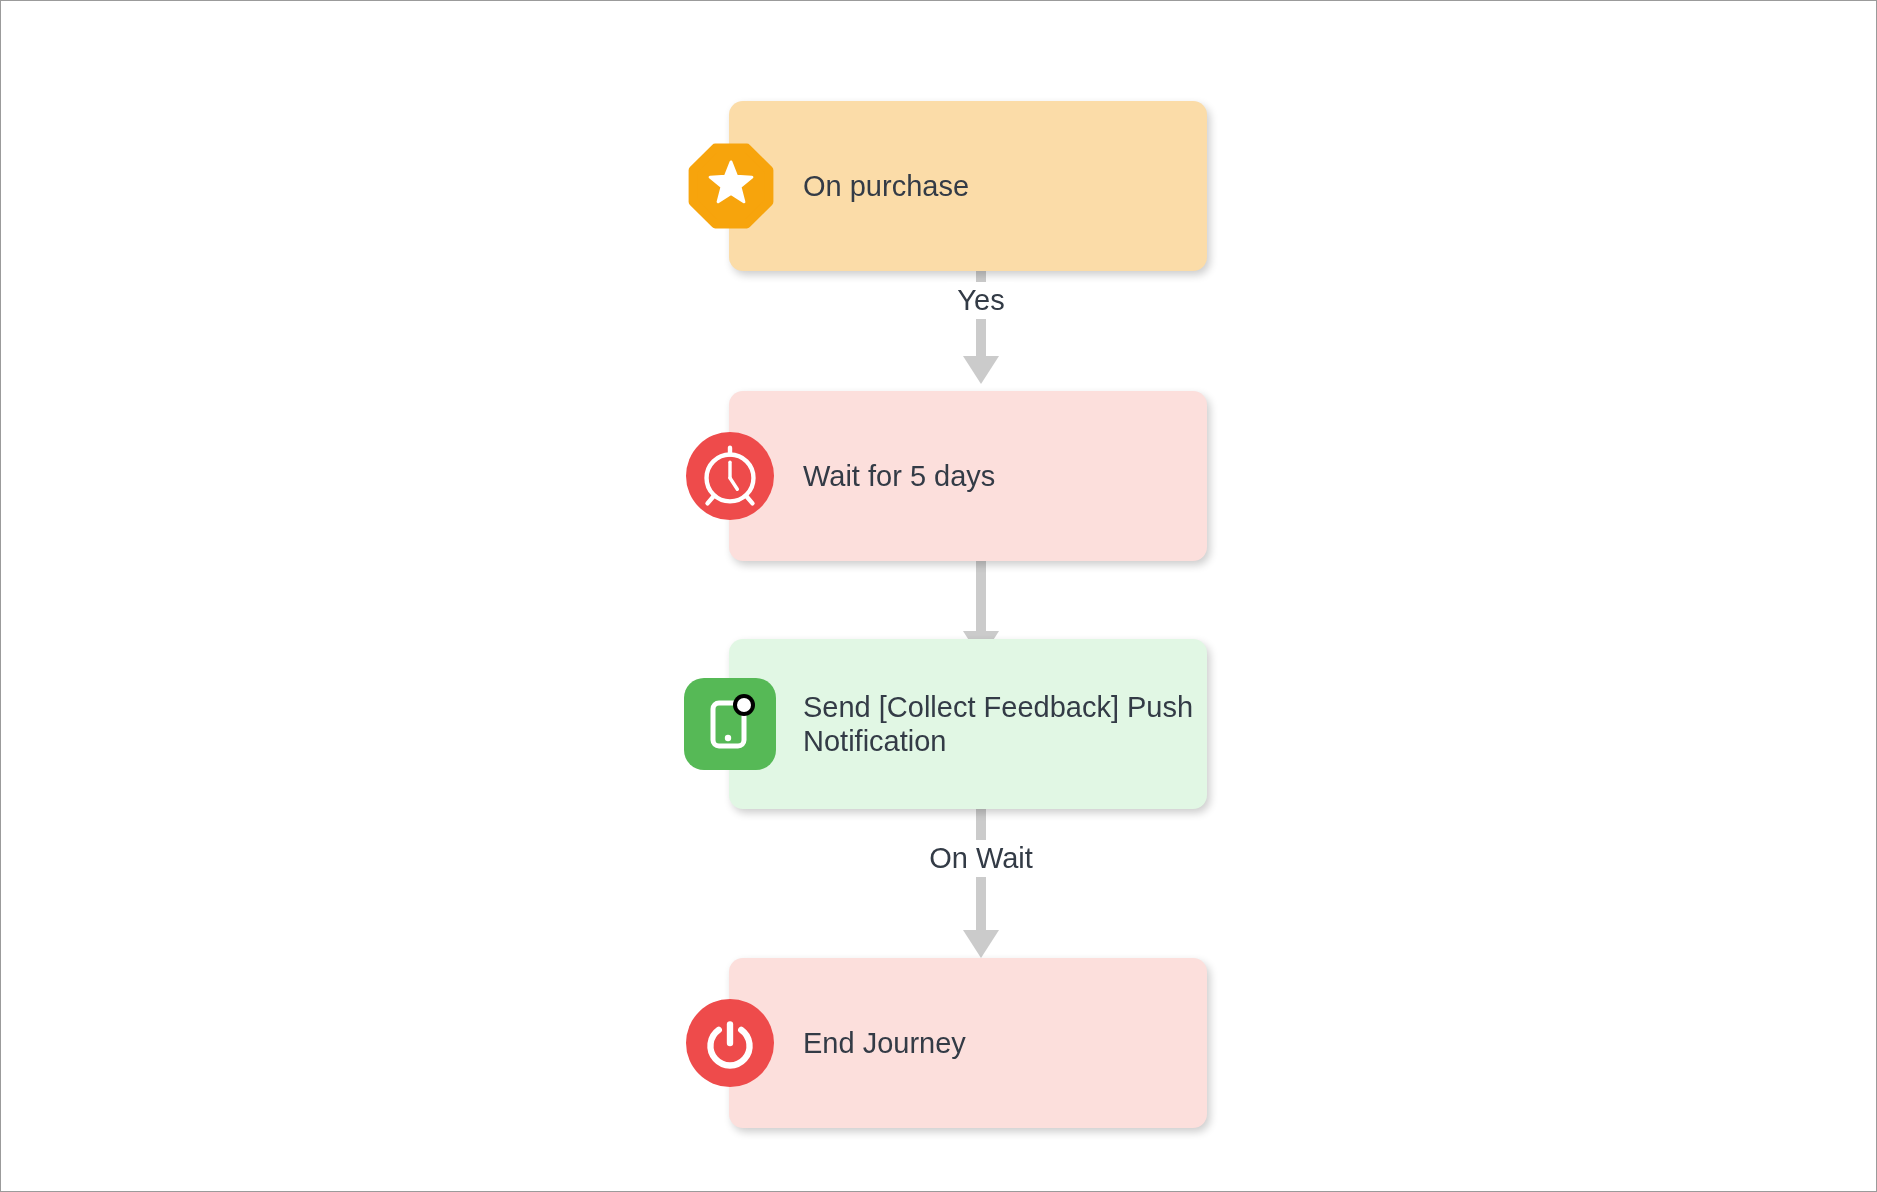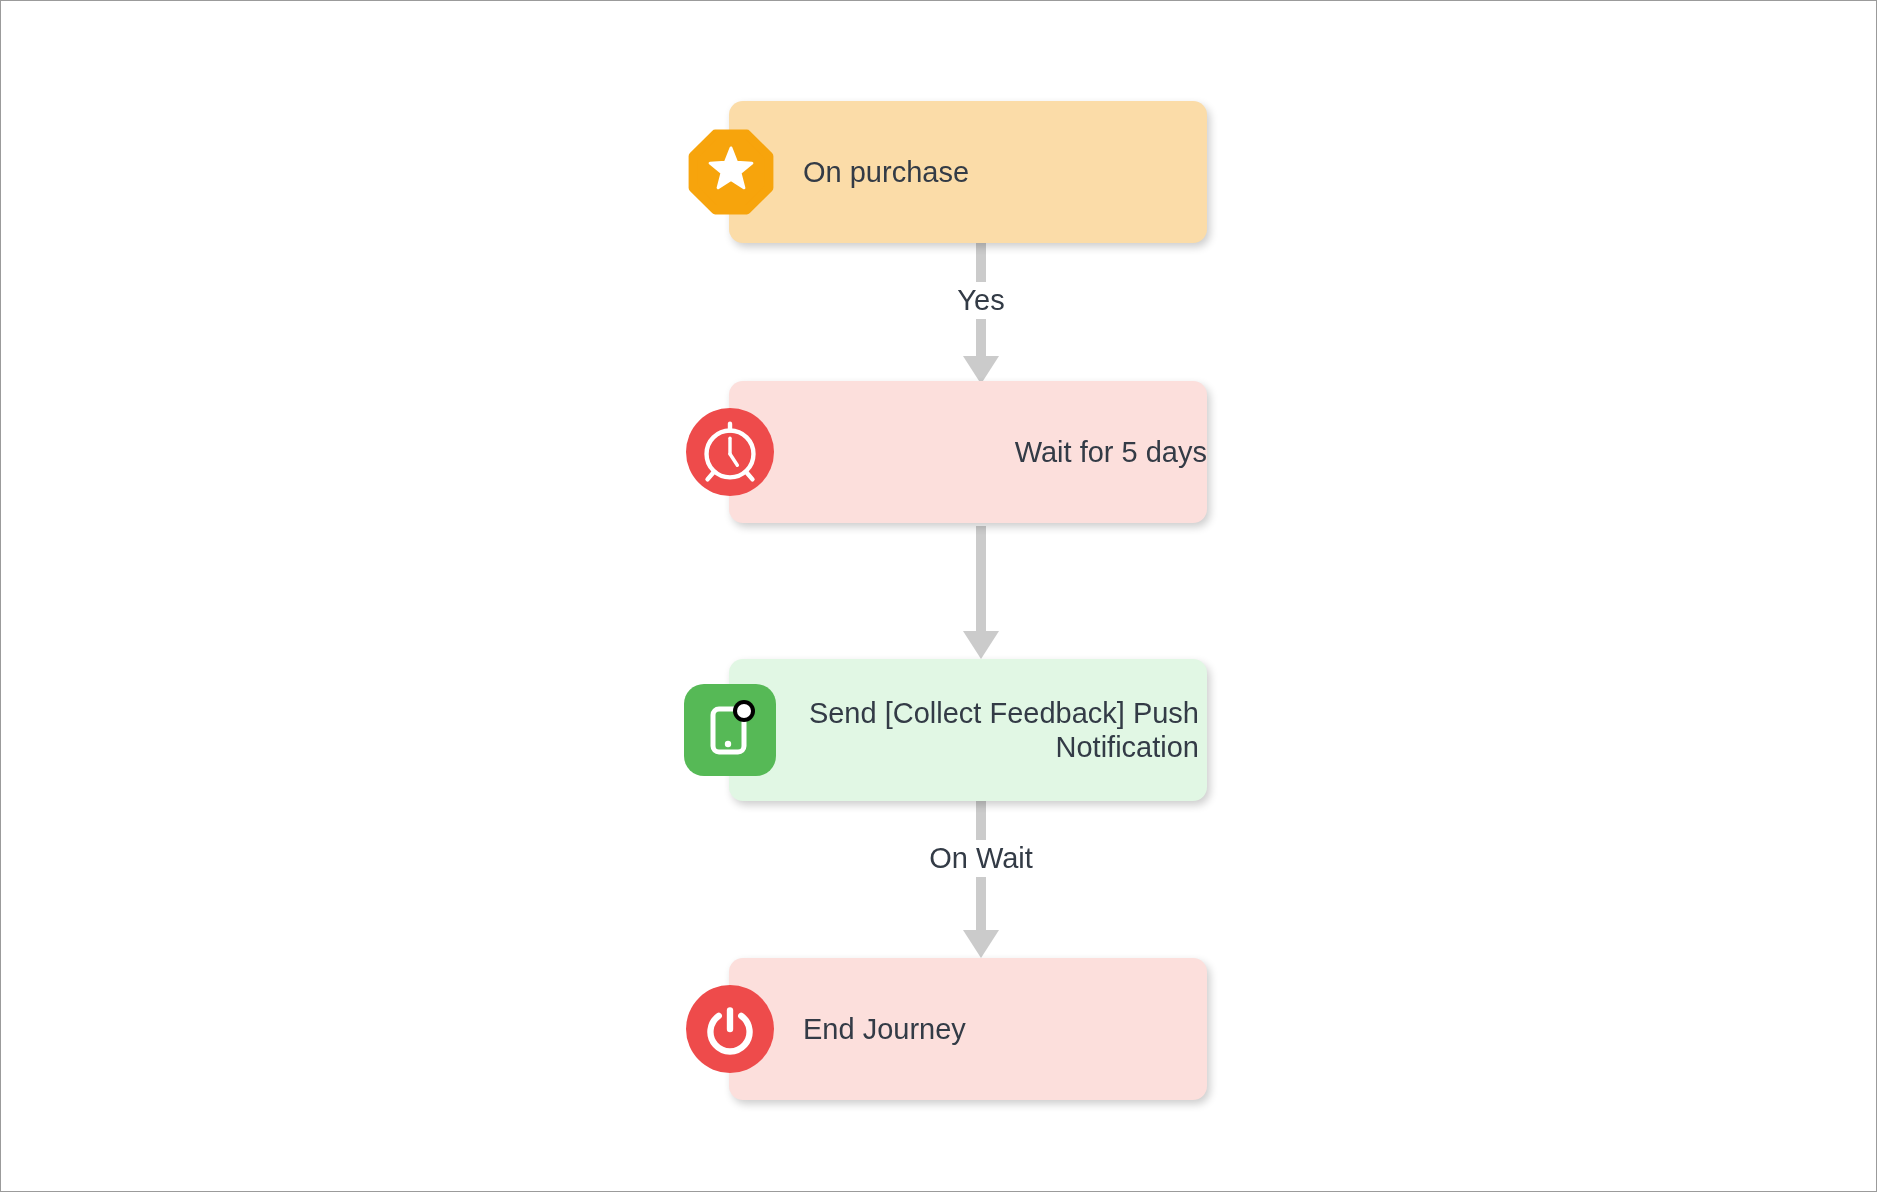--- a/index.html
+++ b/index.html
@@ -8,26 +8,26 @@
     width:1877px;height:1192px;
     box-sizing:border-box;
     border:1px solid #9b9b9b;
     background:#fff;
     font-family:"Liberation Sans","DejaVu Sans",sans-serif;
     overflow:hidden;
   }
   
   .node{
     position:absolute;
-    left:728px;width:478px;height:142px;
+    left:728px;width:478px;height:170px;
     border-radius:14px;
     box-shadow:3px 4px 9px rgba(0,0,0,0.20);
     display:flex;align-items:center;
   }
-  .n1{top:100px;} .n2{top:380px;justify-content:flex-end;} .n3{top:658px;text-align:right;} .n4{top:957px;text-align:center;}
+  .n1{top:100px;} .n2{top:390px;} .n3{top:638px;} .n4{top:957px;text-align:center;}
   .node-label{
     margin-left:74px;
     font-size:29px;
     line-height:34px;
     color:var(--text-color,#333B46);
     max-width:396px;
   }
   
   .icon-wrap{position:absolute;top:50%;transform:translateY(-50%);}
   .icon-octagon{left:-46px;width:96px;height:96px;}

